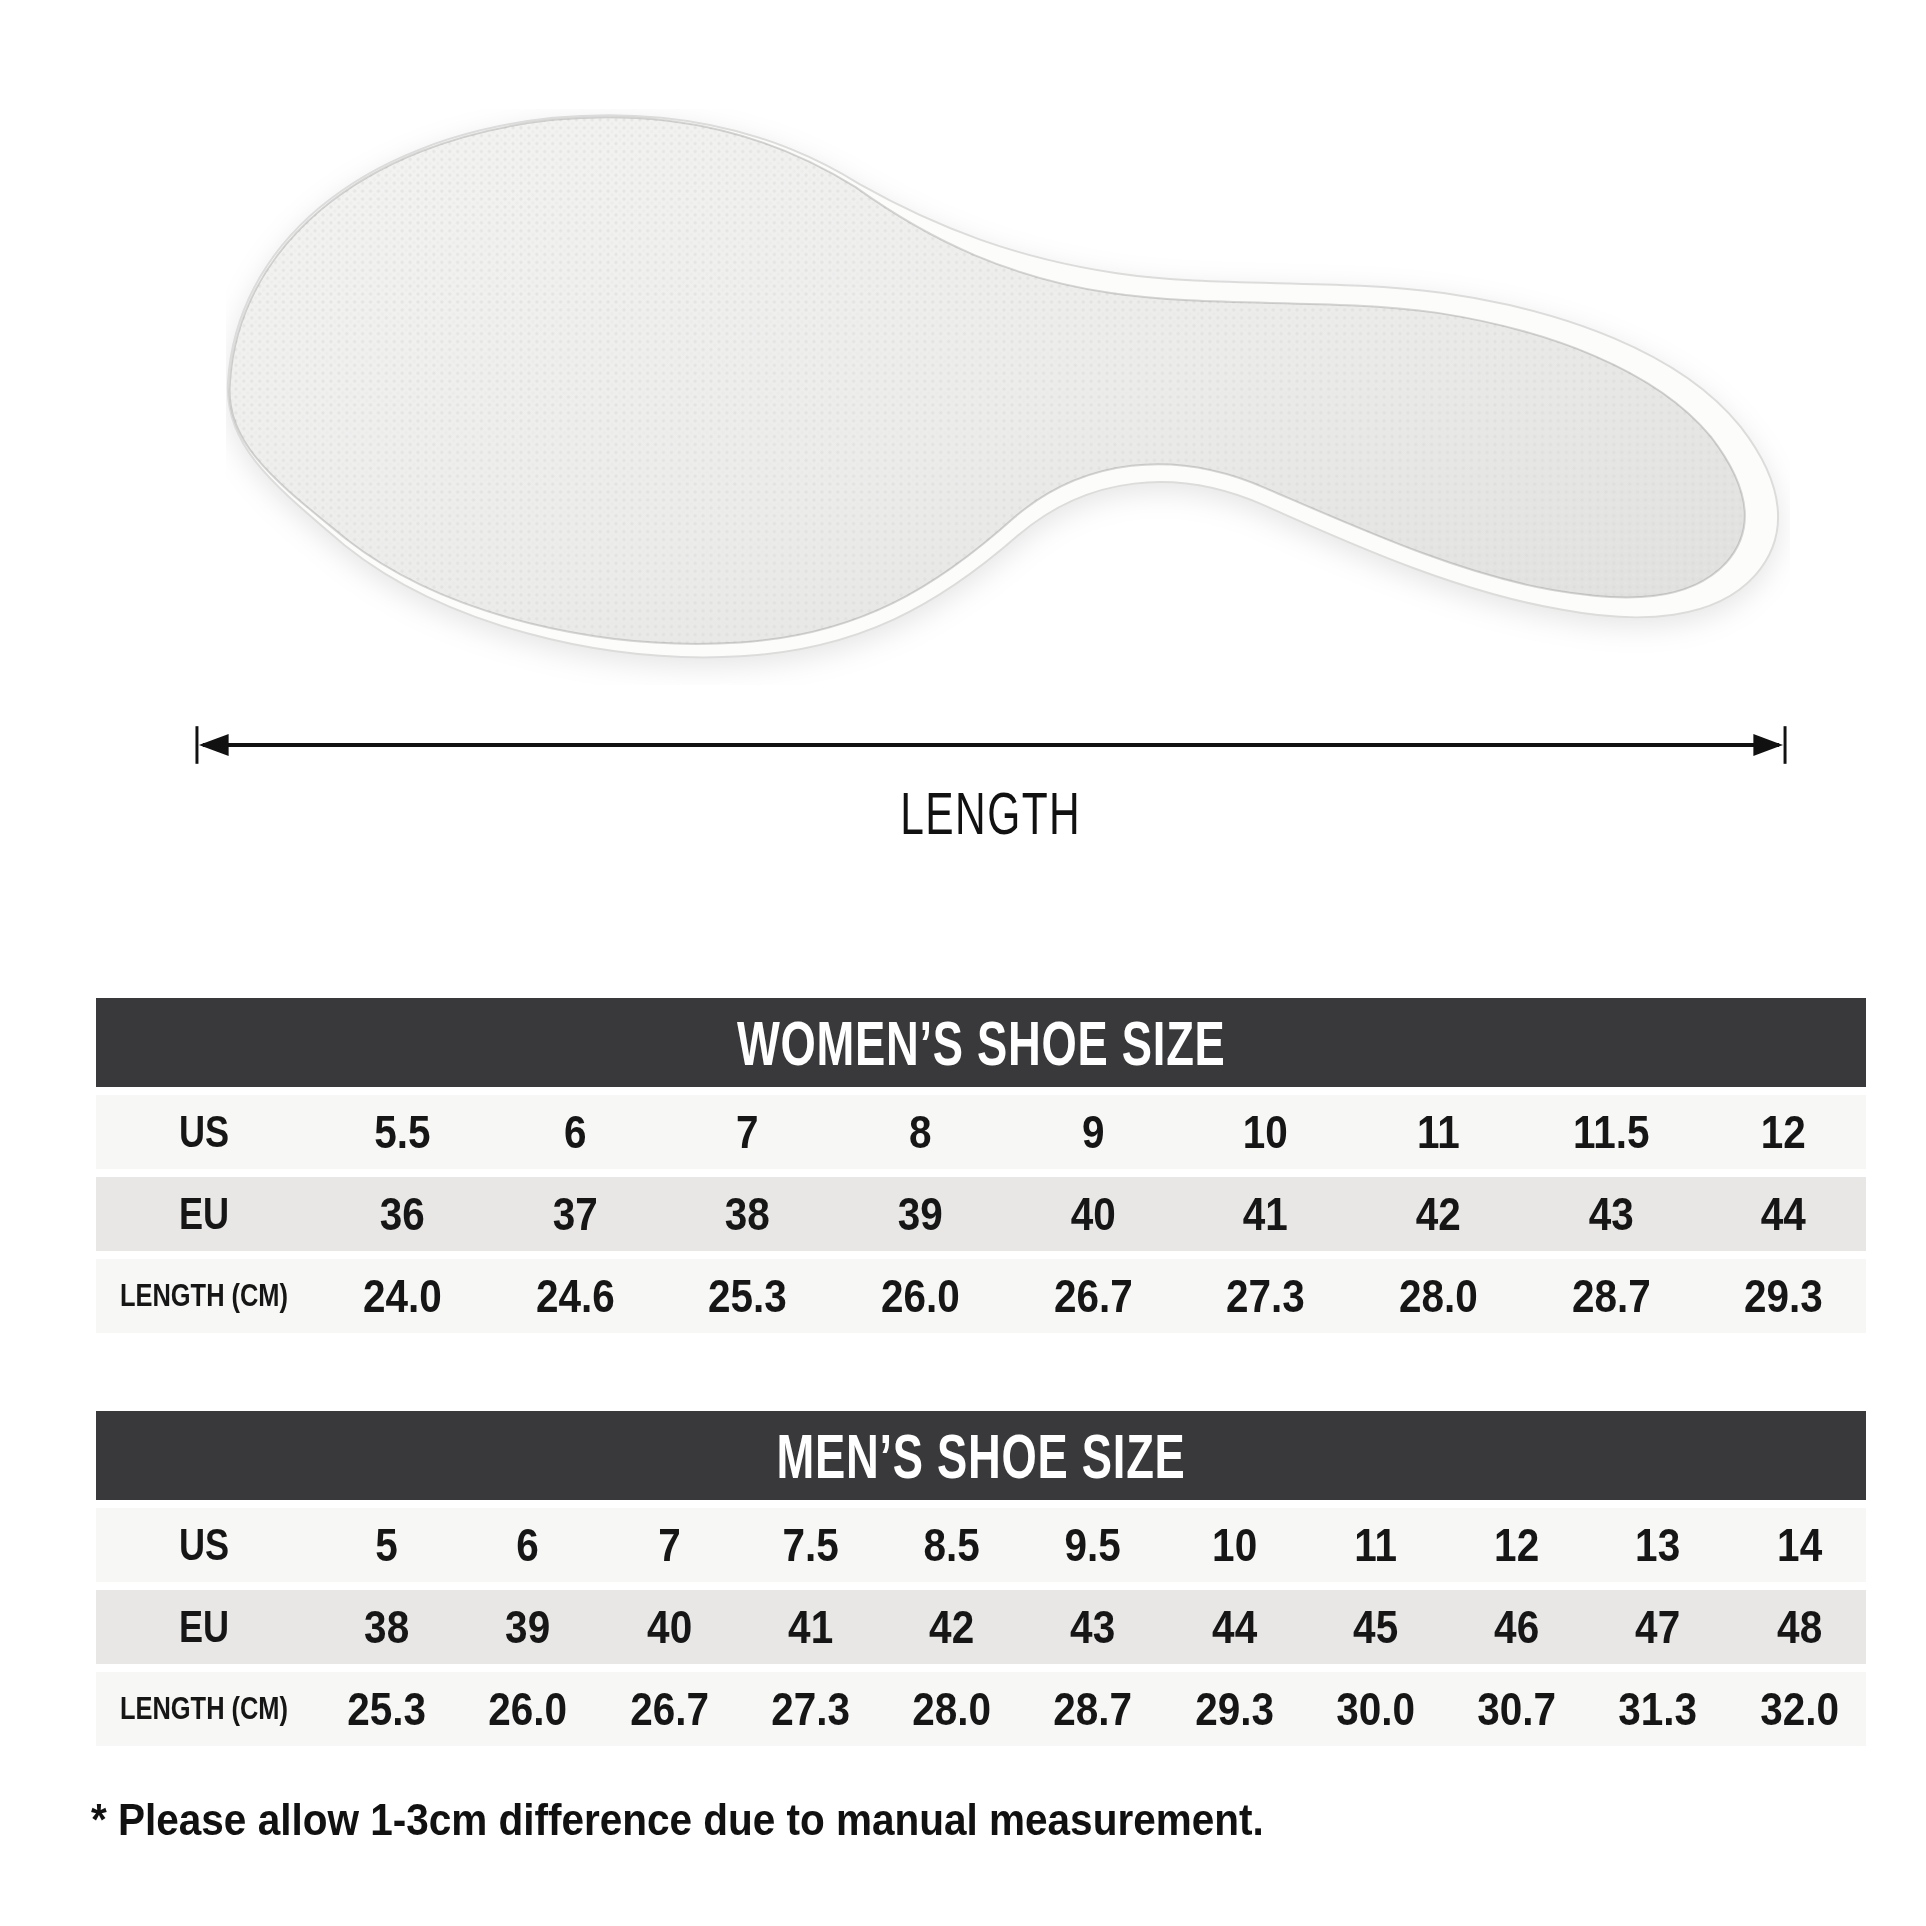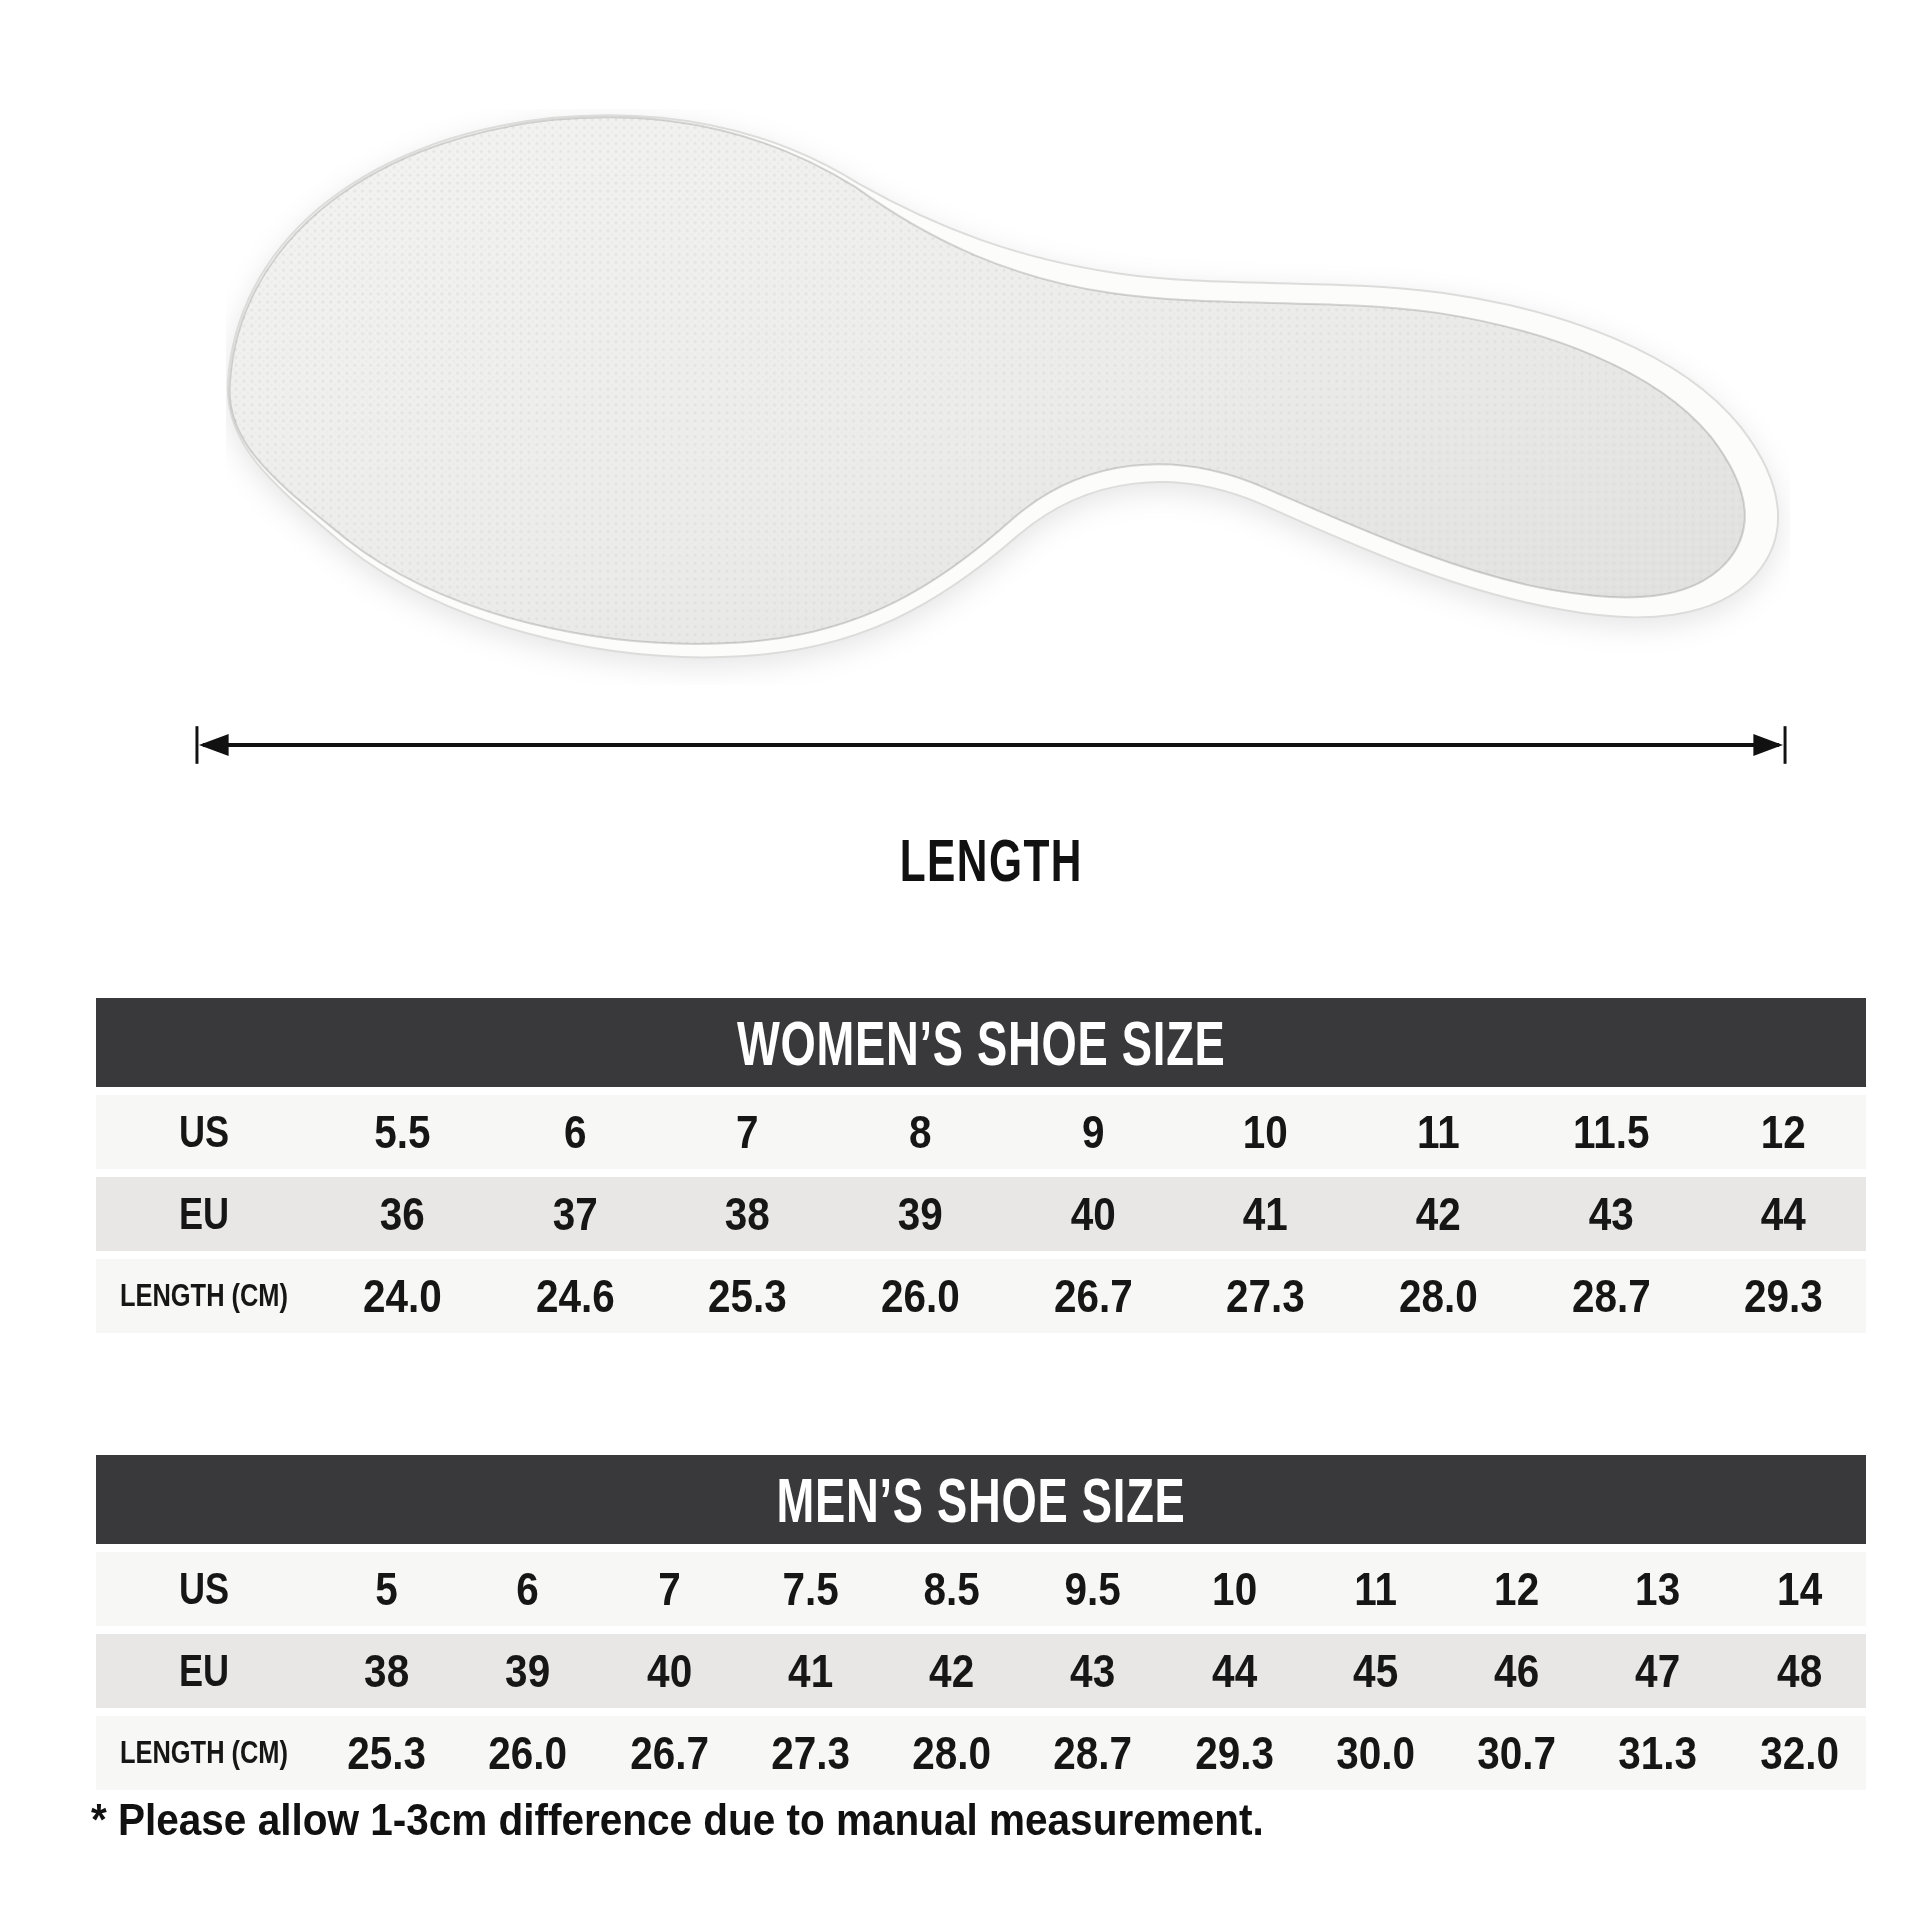--- a/index.html
+++ b/index.html
@@ -15,22 +15,22 @@
 
   
   .insole-wrap { position:absolute; left:226px; top:109px; width:1564px; height:576px; }
   .insole-wrap svg { width:100%; height:100%; display:block; }
 
   
   .arrow-wrap { position:absolute; left:193px; top:723px; width:1596px; height:44px; }
   .arrow-wrap svg { width:100%; height:100%; display:block; }
 
   .length-label {
-    position:absolute; left:193px; top:827px; width:1596px;
-    text-align:center; font-size:59px; font-weight:700; letter-spacing:2px;
+    position:absolute; left:193px; top:780px; width:1596px;
+    text-align:center; font-size:59px; font-weight:400; letter-spacing:2px;
     color:#111;
   }
 
   
   .size-table { position:absolute; left:96px; width:1770px; }
   .tbl-header {
     height:89px; background:#39383a;
     display:flex; align-items:center; justify-content:center;
   }
   .tbl-title {
@@ -190,21 +190,21 @@
       <div class="cell cond">25.3</div>
       <div class="cell cond">26.0</div>
       <div class="cell cond">26.7</div>
       <div class="cell cond">27.3</div>
       <div class="cell cond">28.0</div>
       <div class="cell cond">28.7</div>
       <div class="cell cond">29.3</div>
     </div>
   </section>
 
-  <section class="size-table" style="top:1455px">
+  <section class="size-table" style="top:1411px">
     <div class="tbl-header">
       <span class="tbl-title cond-title">MEN’S SHOE SIZE</span>
     </div>
     <div class="tbl-row row-light">
       <div class="lbl-cell cond-label">US</div>
       <div class="cell cond">5</div>
       <div class="cell cond">6</div>
       <div class="cell cond">7</div>
       <div class="cell cond">7.5</div>
       <div class="cell cond">8.5</div>

